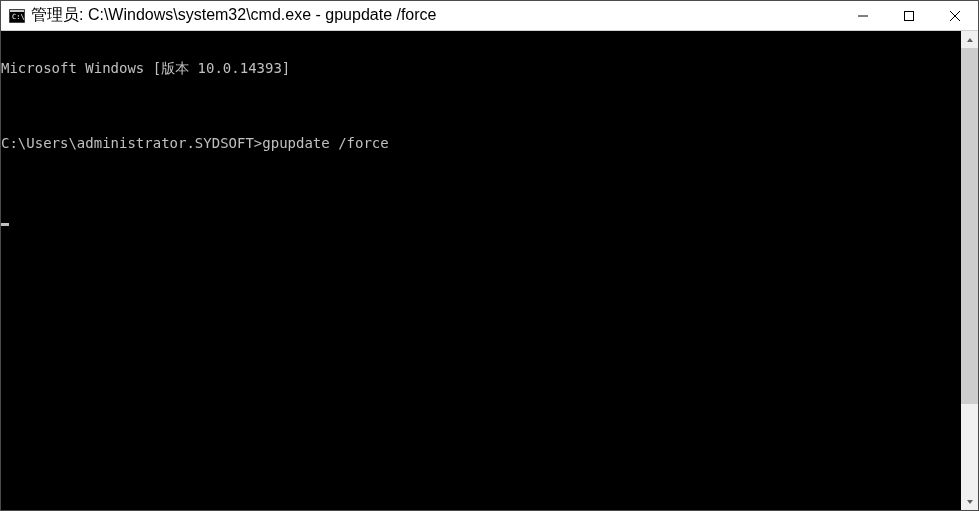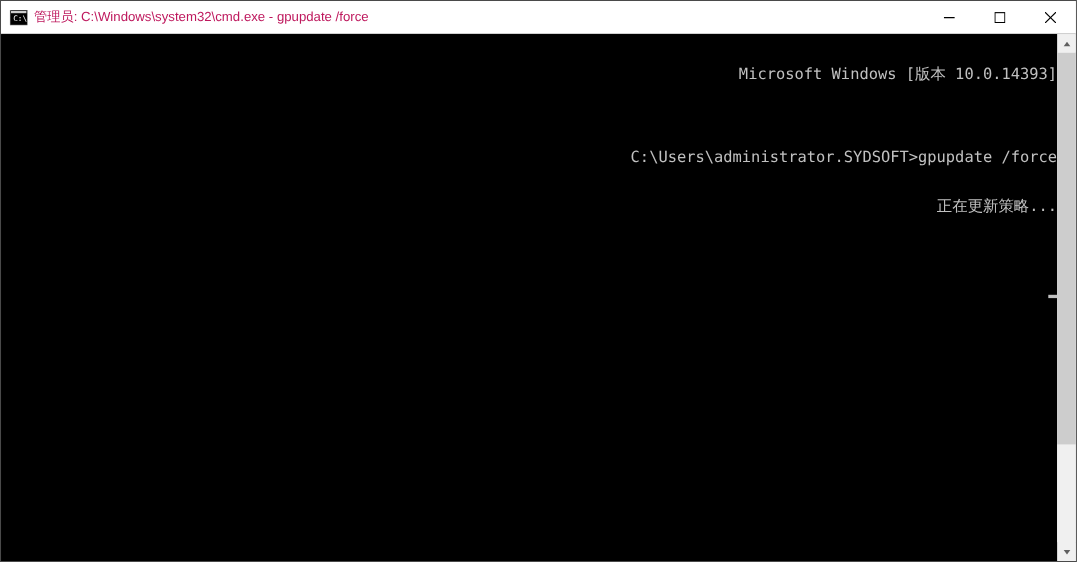--- a/index.html
+++ b/index.html
@@ -37,22 +37,22 @@
       margin-right: 6px;
       display: flex;
       align-items: center;
       justify-content: center;
     }
     .titlebar-icon svg {
       width: 16px;
       height: 14px;
     }
     .titlebar-title {
-      font-size: 12px;
-      color: #be185d;
+      font-size: 16px;
+      color: #000000;
       flex: 1;
       white-space: nowrap;
       overflow: hidden;
     }
     .window-controls {
       display: flex;
       height: 100%;
     }
     .window-control {
       width: 46px;
@@ -64,21 +64,20 @@
     }
     .window-control svg {
       width: 10px;
       height: 10px;
     }
     .terminal-container {
       flex: 1;
       display: flex;
       background: #000;
       min-height: 0;
-      text-align: right;
     }
     .terminal {
       flex: 1;
       background: #000;
       color: #c0c0c0;
       font-family: "Consolas", "SimSun", "NSimSun", monospace;
       font-size: 14px;
       line-height: 15px;
       padding: 0;
       white-space: pre;
@@ -161,21 +160,20 @@
             <line x1="10" y1="0" x2="0" y2="10" stroke="#000" stroke-width="1"></line>
           </svg>
       </div>
     </div>
   </div>
   <div class="terminal-container">
     <div class="terminal">
       <div class="terminal-line">Microsoft Windows [版本 10.0.14393]</div>
       <div class="terminal-line"></div>
       <div class="terminal-line"><span>C:\Users\administrator.SYDSOFT&gt;</span><span>gpupdate /force</span></div>
-      <div class="terminal-line">正在更新策略...</div>
       <div class="terminal-line"></div>
       <div class="terminal-line"><span class="cursor"></span></div>
     </div>
     <div class="scrollbar">
       <div class="scrollbar-button">
         <svg viewBox="0 0 8 8">
             <polygon points="4,2 7,6 1,6" fill="#606060"></polygon>
           </svg>
       </div>
       <div class="scrollbar-track">

